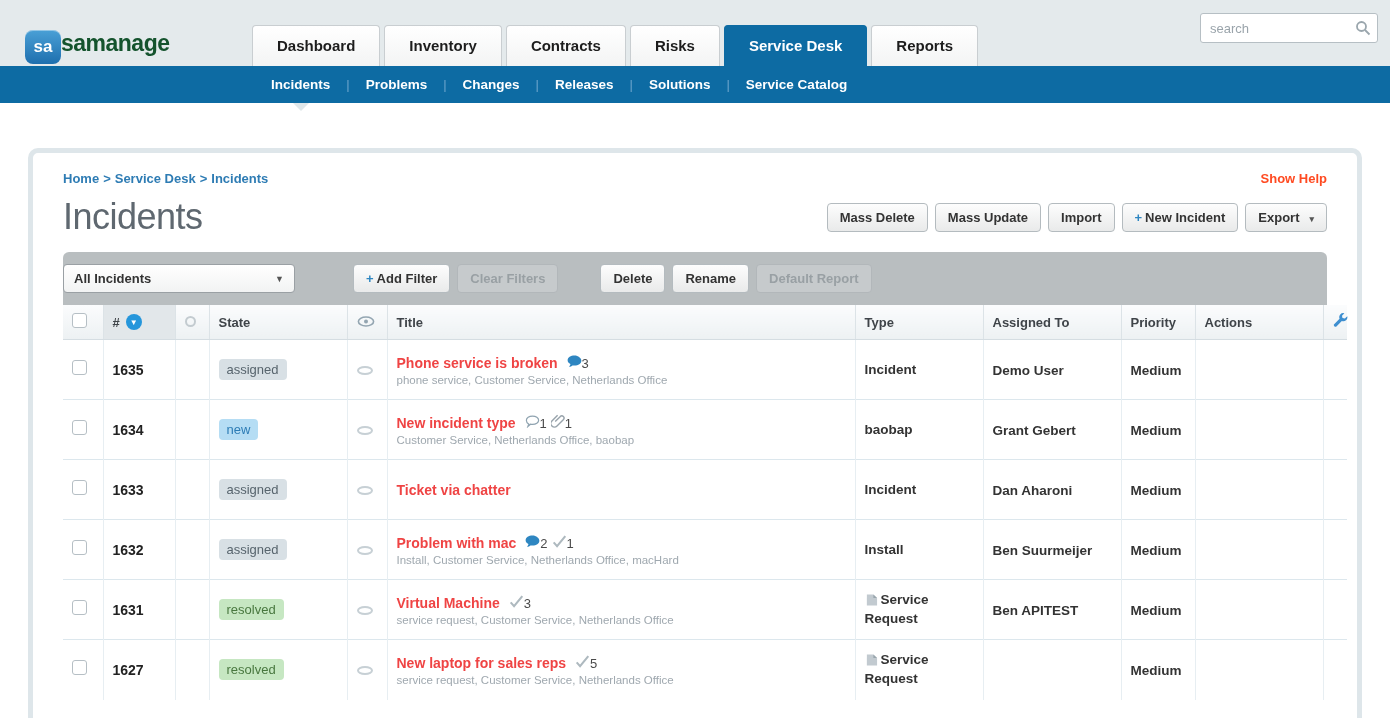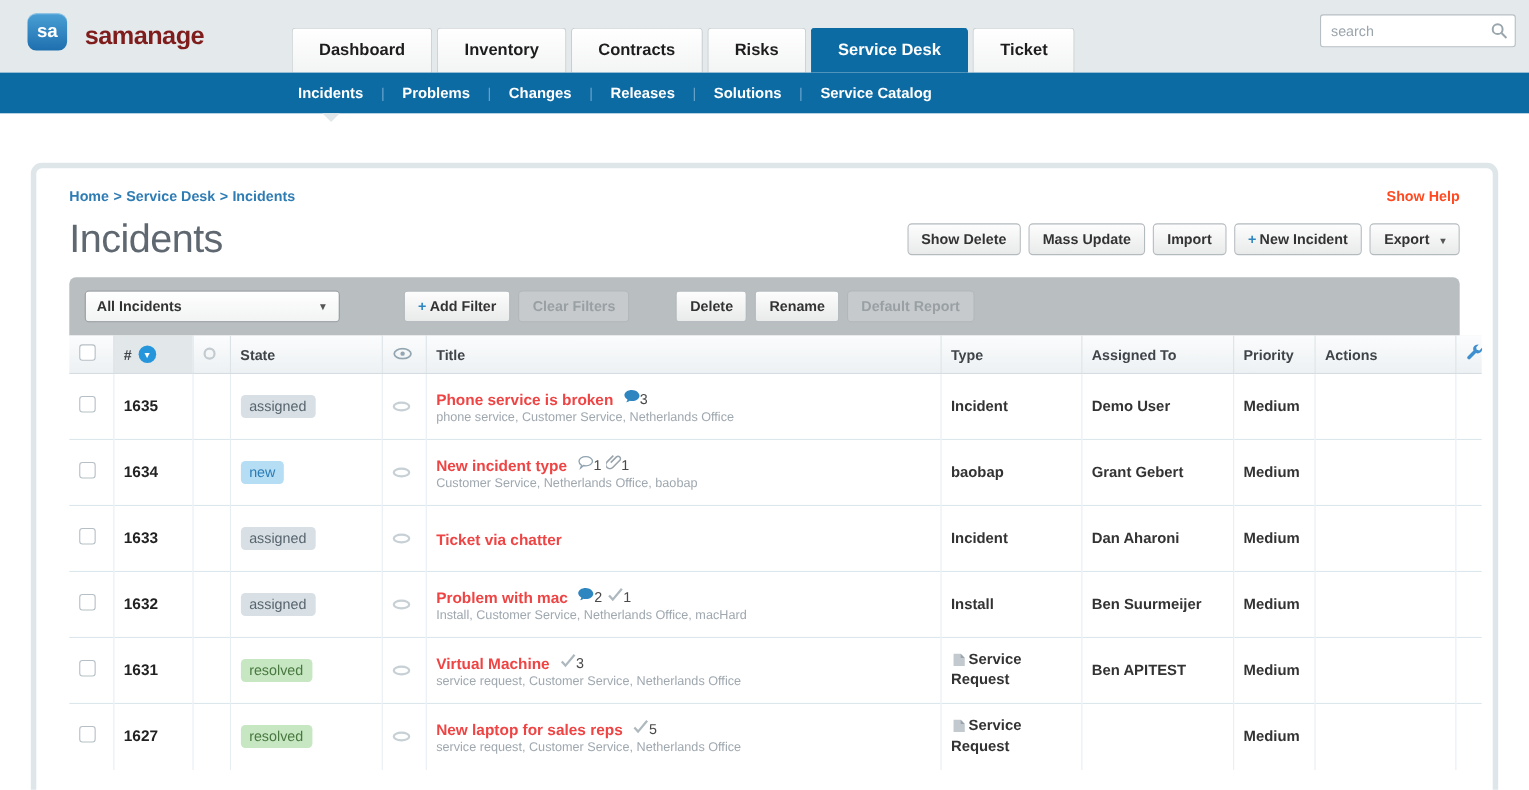--- a/index.html
+++ b/index.html
@@ -1,27 +1,27 @@
 <!DOCTYPE html>
 <html><head>
 <meta charset="utf-8">
 <style>
   * { margin:0; padding:0; box-sizing:border-box; }
   html,body { width:1390px; height:718px; overflow:hidden; background:#fff;
     font-family:"Liberation Sans", sans-serif; }
 
   
   .app-header { position:relative; height:66px; background:#e4eaec; }
-  .brand { position:absolute; left:25px; top:12px; display:flex; align-items:flex-end; gap:16px; }
+  .brand { position:absolute; left:25px; top:30px; display:flex; align-items:flex-start; gap:0; }
   .logo-mark { width:36px; height:34px; border-radius:8px;
     background:linear-gradient(#4aa0d6,#1e6fae); color:#fff; font-weight:bold; font-size:17px;
     display:flex; align-items:center; justify-content:center; box-shadow:inset 0 1px 0 rgba(255,255,255,.4); }
-  .logo-name { font-size:23px; font-weight:bold; color:#7f1d1d; letter-spacing:-0.5px; }
-
-  .main-tabs { position:absolute; left:237px; bottom:0; display:flex;padding-left:28px; }
+  .logo-name { font-size:23px; font-weight:bold; color:#14532d; letter-spacing:-0.5px; }
+
+  .main-tabs { position:absolute; left:224px; bottom:0; display:flex;padding-left:28px; }
   .tab { padding:11px 24px 12px; margin-right:4px; background:linear-gradient(#ffffff,#f3f4f4);
     border:1px solid #c9ced1; border-bottom:none; border-radius:4px 4px 0 0;
     font-size:15px; font-weight:bold; color:#1d1d1d; cursor:pointer; }
   .tab.active { background:#0d6ba3; border-color:#0d6ba3; color:#fff; }
 
   .search-wrap { position:absolute; right:12px; top:13px; }
   .search-input { width:178px; height:30px; border:1px solid #b6bfc4; border-radius:3px;
     padding:4px 28px 4px 9px; font-size:13px; color:#444; background:#fff;
     font-family:"Liberation Sans", sans-serif; }
   .search-input::placeholder { color:#9aa4ab; }
@@ -52,21 +52,21 @@
   .btn { padding:6px 12px; border:1px solid #b4bbbf; border-radius:4px;
     background:linear-gradient(#fdfdfd,#e9eaea); font-size:13px; font-weight:bold; color:#333;
     cursor:pointer; font-family:"Liberation Sans", sans-serif; white-space:nowrap; }
   .btn .plus { color:#2e86c1; font-weight:bold; margin-right:3px; }
   .btn.disabled { background:#c6cacc; border-color:#b2b7ba; color:#99a0a4; cursor:default; }
   .export-btn { margin-left:0; }
   .caret { font-size:9px; color:#555; margin-left:10px; }
 
   
   .filter-bar { margin-top:14px; background:#b9bec0; border-radius:6px 6px 0 0;
-    padding:12px 14px; display:flex; align-items:center; }
+    padding:12px 0; display:flex; align-items:center; }
   .filter-select { width:232px; background:linear-gradient(#fff,#f2f3f3); border:1px solid #9aa0a4;
     border-radius:4px; padding:6px 10px; font-size:13px; font-weight:bold; color:#333;
     display:flex; justify-content:space-between; align-items:center; cursor:pointer; }
   .grp-a { margin-left:58px; display:flex; gap:7px; }
   .grp-b { margin-left:42px; display:flex; gap:7px; }
   .spacer { flex:1; }
 
   
   table { width:100%; border-collapse:collapse; table-layout:fixed; }
   col.c-check{width:40px} col.c-id{width:72px} col.c-dot{width:34px} col.c-state{width:138px}
@@ -112,21 +112,21 @@
   <div class="brand">
     <div class="logo-mark">sa</div>
     <div class="logo-name">samanage</div>
   </div>
   <div class="main-tabs">
     <div class="tab">Dashboard</div>
     <div class="tab">Inventory</div>
     <div class="tab">Contracts</div>
     <div class="tab">Risks</div>
     <div class="tab active">Service Desk</div>
-    <div class="tab">Ticket</div>
+    <div class="tab">Reports</div>
   </div>
   <div class="search-wrap">
     <input class="search-input" placeholder="search" style="">
     <span class="search-icon">
       <svg width="16" height="16" viewBox="0 0 16 16">
           <circle cx="6.5" cy="6.5" r="4.5" fill="none" stroke="#9aa6ad" stroke-width="1.8"></circle>
           <path d="M10 10l4.5 4.5" stroke="#9aa6ad" stroke-width="1.8"></path>
         </svg>
     </span>
   </div>
@@ -151,21 +151,21 @@
   <div class="crumb-row">
     <div class="breadcrumb">
       <a>Home</a><span class="crumb-sep">&gt;</span><a>Service Desk</a><span class="crumb-sep">&gt;</span><a>Incidents</a>
     </div>
     <div class="help-link">Show Help</div>
   </div>
 
   <div class="title-row">
     <div class="page-title">Incidents</div>
     <div class="title-actions">
-      <button class="btn">Show Delete</button>
+      <button class="btn">Mass Delete</button>
       <button class="btn">Mass Update</button>
       <button class="btn">Import</button>
       <button class="btn"><span class="plus">+</span><span>New Incident</span></button>
       <button class="btn export-btn"><span>Export</span><span class="caret">▾</span></button>
     </div>
   </div>
 
   <div class="filter-bar">
     <div class="filter-select">
       <span>All Incidents</span>

